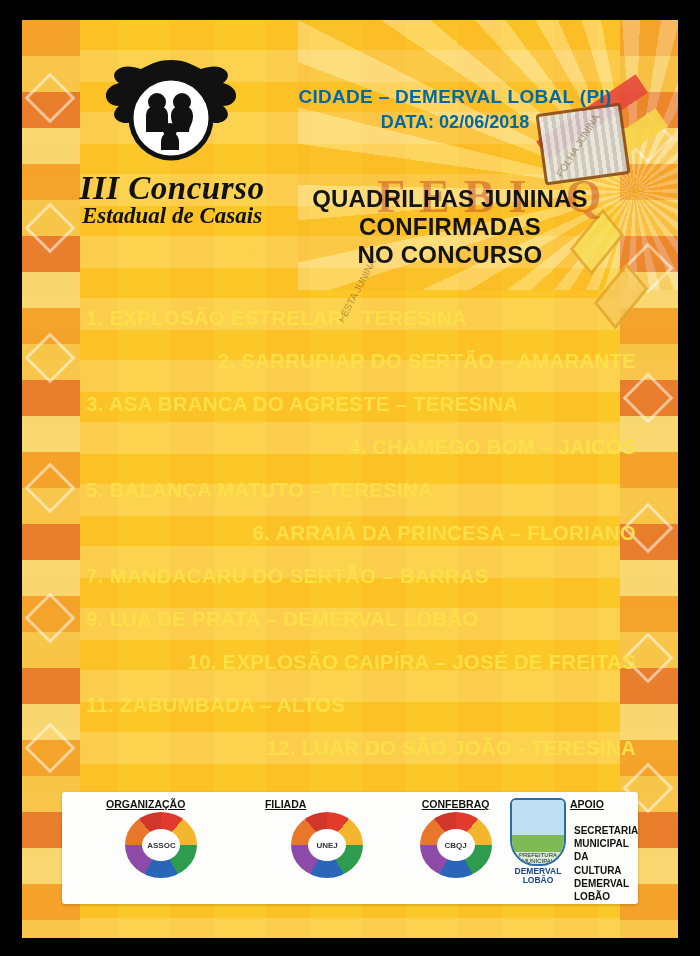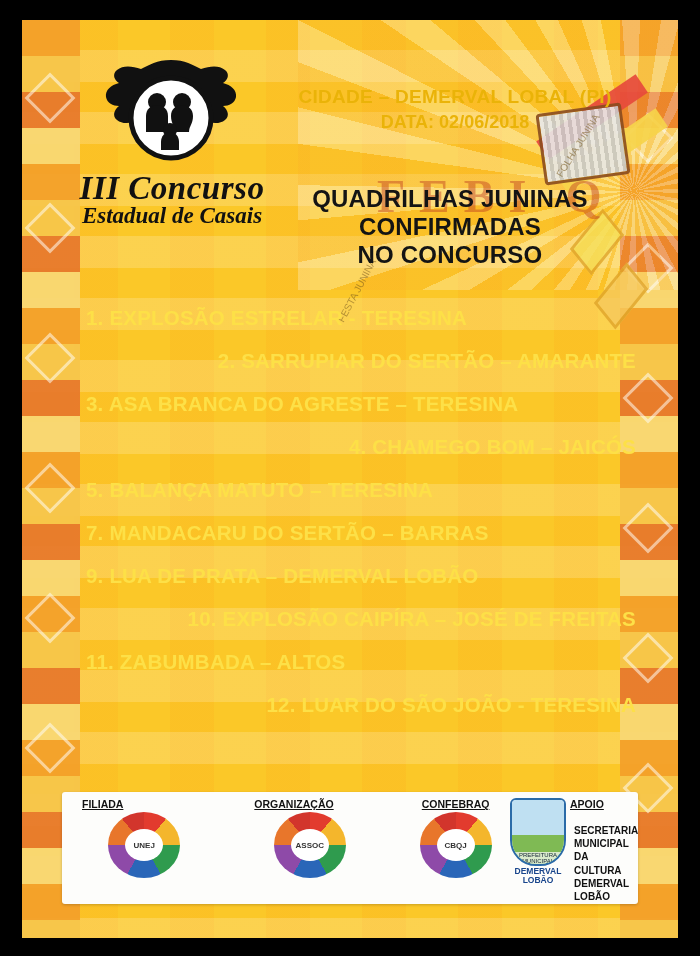--- a/index.html
+++ b/index.html
@@ -155,21 +155,21 @@
     font-size: 23px; font-weight: bold; font-style: italic;
     margin-top: -3px;
   }
 
   
   .header {
     position: absolute;
     left: 245px; top: 86px;
     width: 420px;
     text-align: center;
-    color: #eab308;
+    color: #0369a1;
   }
   .header .city {
     font-size: 19px; font-weight: bold; letter-spacing: .3px;
   }
   .header .date {
     font-size: 18px; font-weight: bold; margin-top: 4px;
   }
 
   .headline {
     position: absolute;
@@ -349,44 +349,45 @@
     <div>CONFIRMADAS</div>
     <div>NO CONCURSO</div>
   </div>
 
   <div class="list">
     <div class="row odd">1. EXPLOSÃO ESTRELAR - TERESINA</div>
     <div class="row even">2. SARRUPIAR DO SERTÃO – AMARANTE</div>
     <div class="row odd">3. ASA BRANCA DO AGRESTE – TERESINA</div>
     <div class="row even">4. CHAMEGO BOM – JAICÓS</div>
     <div class="row odd">5. BALANÇA MATUTO – TERESINA</div>
+    <div class="row even">6. ARRAIÁ DA PRINCESA – FLORIANO</div>
     <div class="row odd">7. MANDACARU DO SERTÃO – BARRAS</div>
     <div class="row odd">9. LUA DE PRATA – DEMERVAL LOBÃO</div>
     <div class="row even">10. EXPLOSÃO CAIPÍRA – JOSÉ DE FREITAS</div>
     <div class="row odd">11. ZABUMBADA – ALTOS</div>
     <div class="row even">12. LUAR DO SÃO JOÃO - TERESINA</div>
   </div>
 
   <div class="footer">
     <div class="cols">
 
+      <div class="fcol org">
+        <div class="flabel">ORGANIZAÇÃO</div>
+        <div class="logorow">
+          <div class="miniblob">
+            <span class="txt">ASSOC</span>
+          </div>
+        </div>
+      </div>
+
       <div class="fcol fil">
         <div class="flabel">FILIADA</div>
         <div class="logorow">
           <div class="miniblob">
             <span class="txt">UNEJ</span>
-          </div>
-        </div>
-      </div>
-
-      <div class="fcol org">
-        <div class="flabel">ORGANIZAÇÃO</div>
-        <div class="logorow">
-          <div class="miniblob">
-            <span class="txt">ASSOC</span>
           </div>
         </div>
       </div>
 
       <div class="fcol conf">
         <div class="flabel">CONFEBRAQ</div>
         <div class="logorow">
           <div class="miniblob">
             <span class="txt">CBQJ</span>
           </div>

